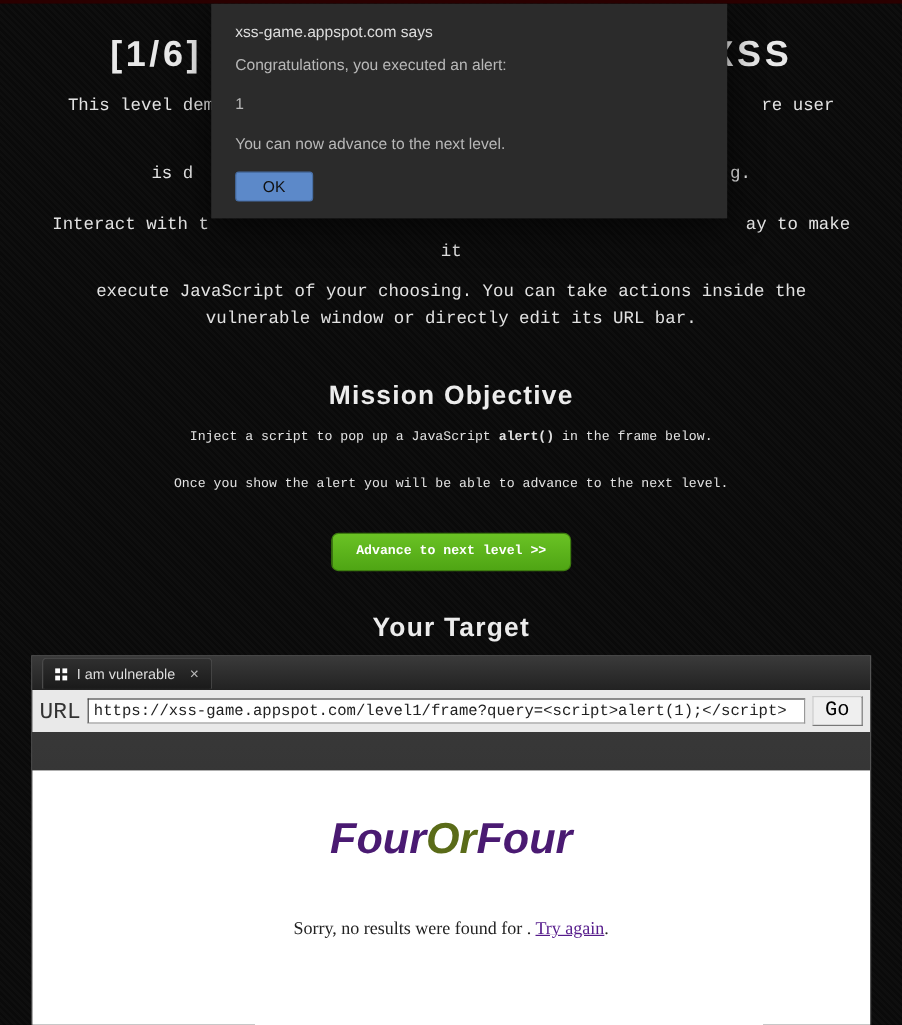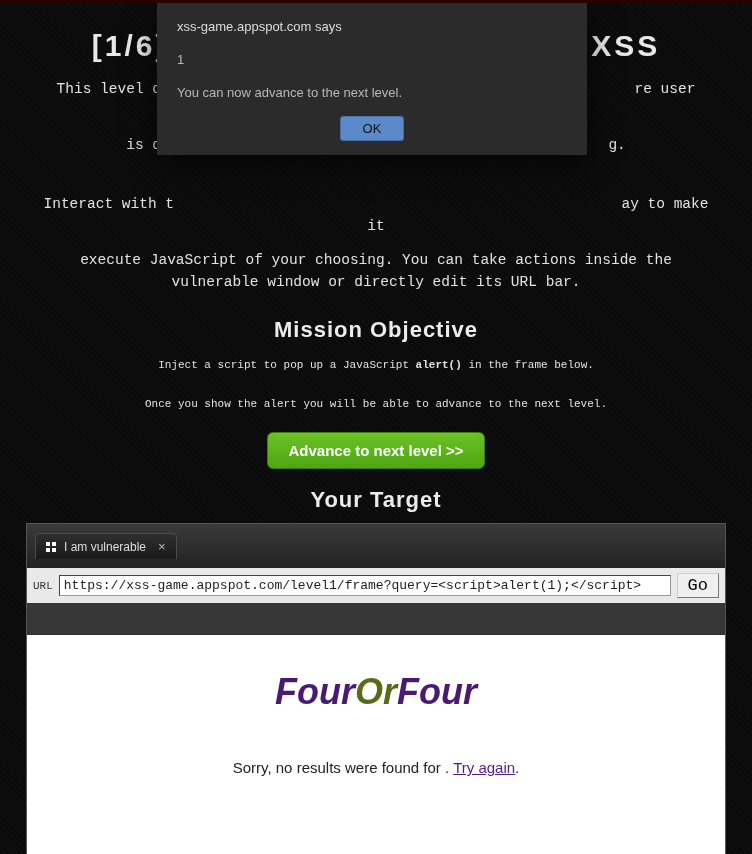--- a/index.html
+++ b/index.html
@@ -31,53 +31,53 @@
   padding: 6px 40px;
   font-family: 'Courier New', monospace;
 }
 .section-h {
   font-family: Arial, sans-serif;
   font-size: 22px;
   font-weight: 900;
   color: #ececec;
   text-align: center;
   letter-spacing: 1px;
-  margin: 18px 0 8px 0;
+  margin: 34px 0 8px 0;
 }
 .mission {
   text-align: center;
   color: #e2e2e2;
   font-size: 11px;
   line-height: 1.5;
   padding: 6px 28px;
   font-family: 'Courier New', monospace;
 }
 .mission b { font-weight: bold; }
 .advance-btn {
   display: block;
-  margin: 14px auto 4px auto;
+  margin: 26px auto 4px auto;
   background: linear-gradient(to bottom, #6ac224 0%, #4fa514 100%);
   color: #fff;
   border: 1px solid #3d7c0f;
   border-radius: 6px;
-  font-family: Liberation Sans, sans-serif;
+  font-family: Liberation Mono, monospace;
   font-weight: bold;
-  font-size: 15px;
+  font-size: 11px;
   padding: 9px 20px;
   cursor: pointer;
 }
 .target-wrap {
   margin: 10px 26px 0 26px;
   border: 1px solid #555;
   background: linear-gradient(to bottom, #3b3b3b 0%, #222 100%);
 }
 .tab-bar {
   display: flex;
   align-items: center;
-  height: 44px;
+  height: 28px;
   background: linear-gradient(to bottom, #3a3a3a 0%, #222 100%);
   padding-left: 8px;
 }
 .tab {
   display: flex;
   align-items: center;
   gap: 6px;
   background: linear-gradient(to bottom, #2f2f2f 0%, #1a1a1a 100%);
   color: #ddd;
   font-family: Arial, sans-serif;
@@ -99,21 +99,21 @@
 }
 .urlbar-row {
   display: flex;
   align-items: center;
   background: #e9e9e9;
   padding: 5px 6px;
   gap: 6px;
 }
 .url-label {
   font-family: 'Courier New', monospace;
-  font-size: 11px;
+  font-size: 19px;
   color: #333;
 }
 .url-input {
   flex: 1;
   font-family: 'Courier New', monospace;
   font-size: 13px;
   padding: 2px 4px;
   border: 1px inset #999;
   background: #fff;
   color: #222;
@@ -139,51 +139,51 @@
   font-weight: 900;
   font-style: italic;
   font-size: 36px;
 }
 .fof .f1 { color: #4a1a72; }
 .fof .or { color: #5a6b18; }
 .fof .f2 { color: #4a1a72; }
 .noresults {
   margin-top: 46px;
   color: #222;
-  font-family: Liberation Sans, sans-serif;
+  font-family: Liberation Serif, serif;
   font-size: 15px;
 }
 .noresults a { color: #551a8b; text-decoration: underline; cursor: pointer; }
 .footer-bar {
   height: 24px;
   background: #0a0a0a;
 }
 
 .alert-dialog {
   position: absolute;
   top: 0;
-  left: 157px;
+  left: 176px;
   width: 430px;
   background: #2b2b2b;
   color: #c8c8c8;
   font-family: "Segoe UI", Arial, sans-serif;
   font-size: 13px;
   padding: 16px 20px 14px 20px;
   box-shadow: 0 8px 28px rgba(0,0,0,0.6);
   z-index: 1000;
 }
 .alert-origin {
   color: #dcdcdc;
   font-size: 13px;
   margin-bottom: 12px;
 }
 .alert-line { margin-bottom: 10px; color: #b8b8b8; }
 .alert-buttons {
   display: flex;
-  justify-content: center;
+  justify-content: flex-start;
   margin-top: 16px;
 }
 .ok-btn {
   background: #5c89c9;
   border: 1px solid #486fa5;
   color: #111;
   font-family: "Segoe UI", Arial, sans-serif;
   font-size: 13px;
   padding: 4px 22px;
   border-radius: 3px;
@@ -203,21 +203,21 @@
 <p class="desc">
   <span>This level demo</span>
   <span style="display:inline-block;width:430px"></span>
   <span>re user input</span>
 </p>
 <p class="desc">
   <span>is d</span>
   <span style="display:inline-block;width:430px"></span>
   <span>g.</span>
 </p>
-<p class="desc" style="margin-top:26px">
+<p class="desc" style="margin-top:10px">
   <span>Interact with t</span>
   <span style="display:inline-block;width:430px"></span>
   <span>ay to make it</span>
 </p>
 <p class="desc">execute JavaScript of your choosing. You can take actions inside the vulnerable window or directly edit its URL bar.</p>
 
 <h2 class="section-h">Mission Objective</h2>
 <p class="mission">
   <span>Inject a script to pop up a JavaScript </span><b>alert()</b><span> in the frame below.</span>
 </p>
@@ -253,18 +253,19 @@
     </div>
     <p class="noresults">
       <span>Sorry, no results were found for </span><b></b><span>. </span><a>Try again</a><span>.</span>
     </p>
   </div>
   <div class="footer-bar"></div>
 </div>
 
 <div class="alert-dialog">
   <div class="alert-origin">xss-game.appspot.com says</div>
+  <div class="alert-line">Congratulations, you executed an alert:</div>
   <div class="alert-line" style="margin:18px 0">1</div>
   <div class="alert-line">You can now advance to the next level.</div>
   <div class="alert-buttons">
     <button class="ok-btn">OK</button>
   </div>
 </div>
 
 </body></html>

